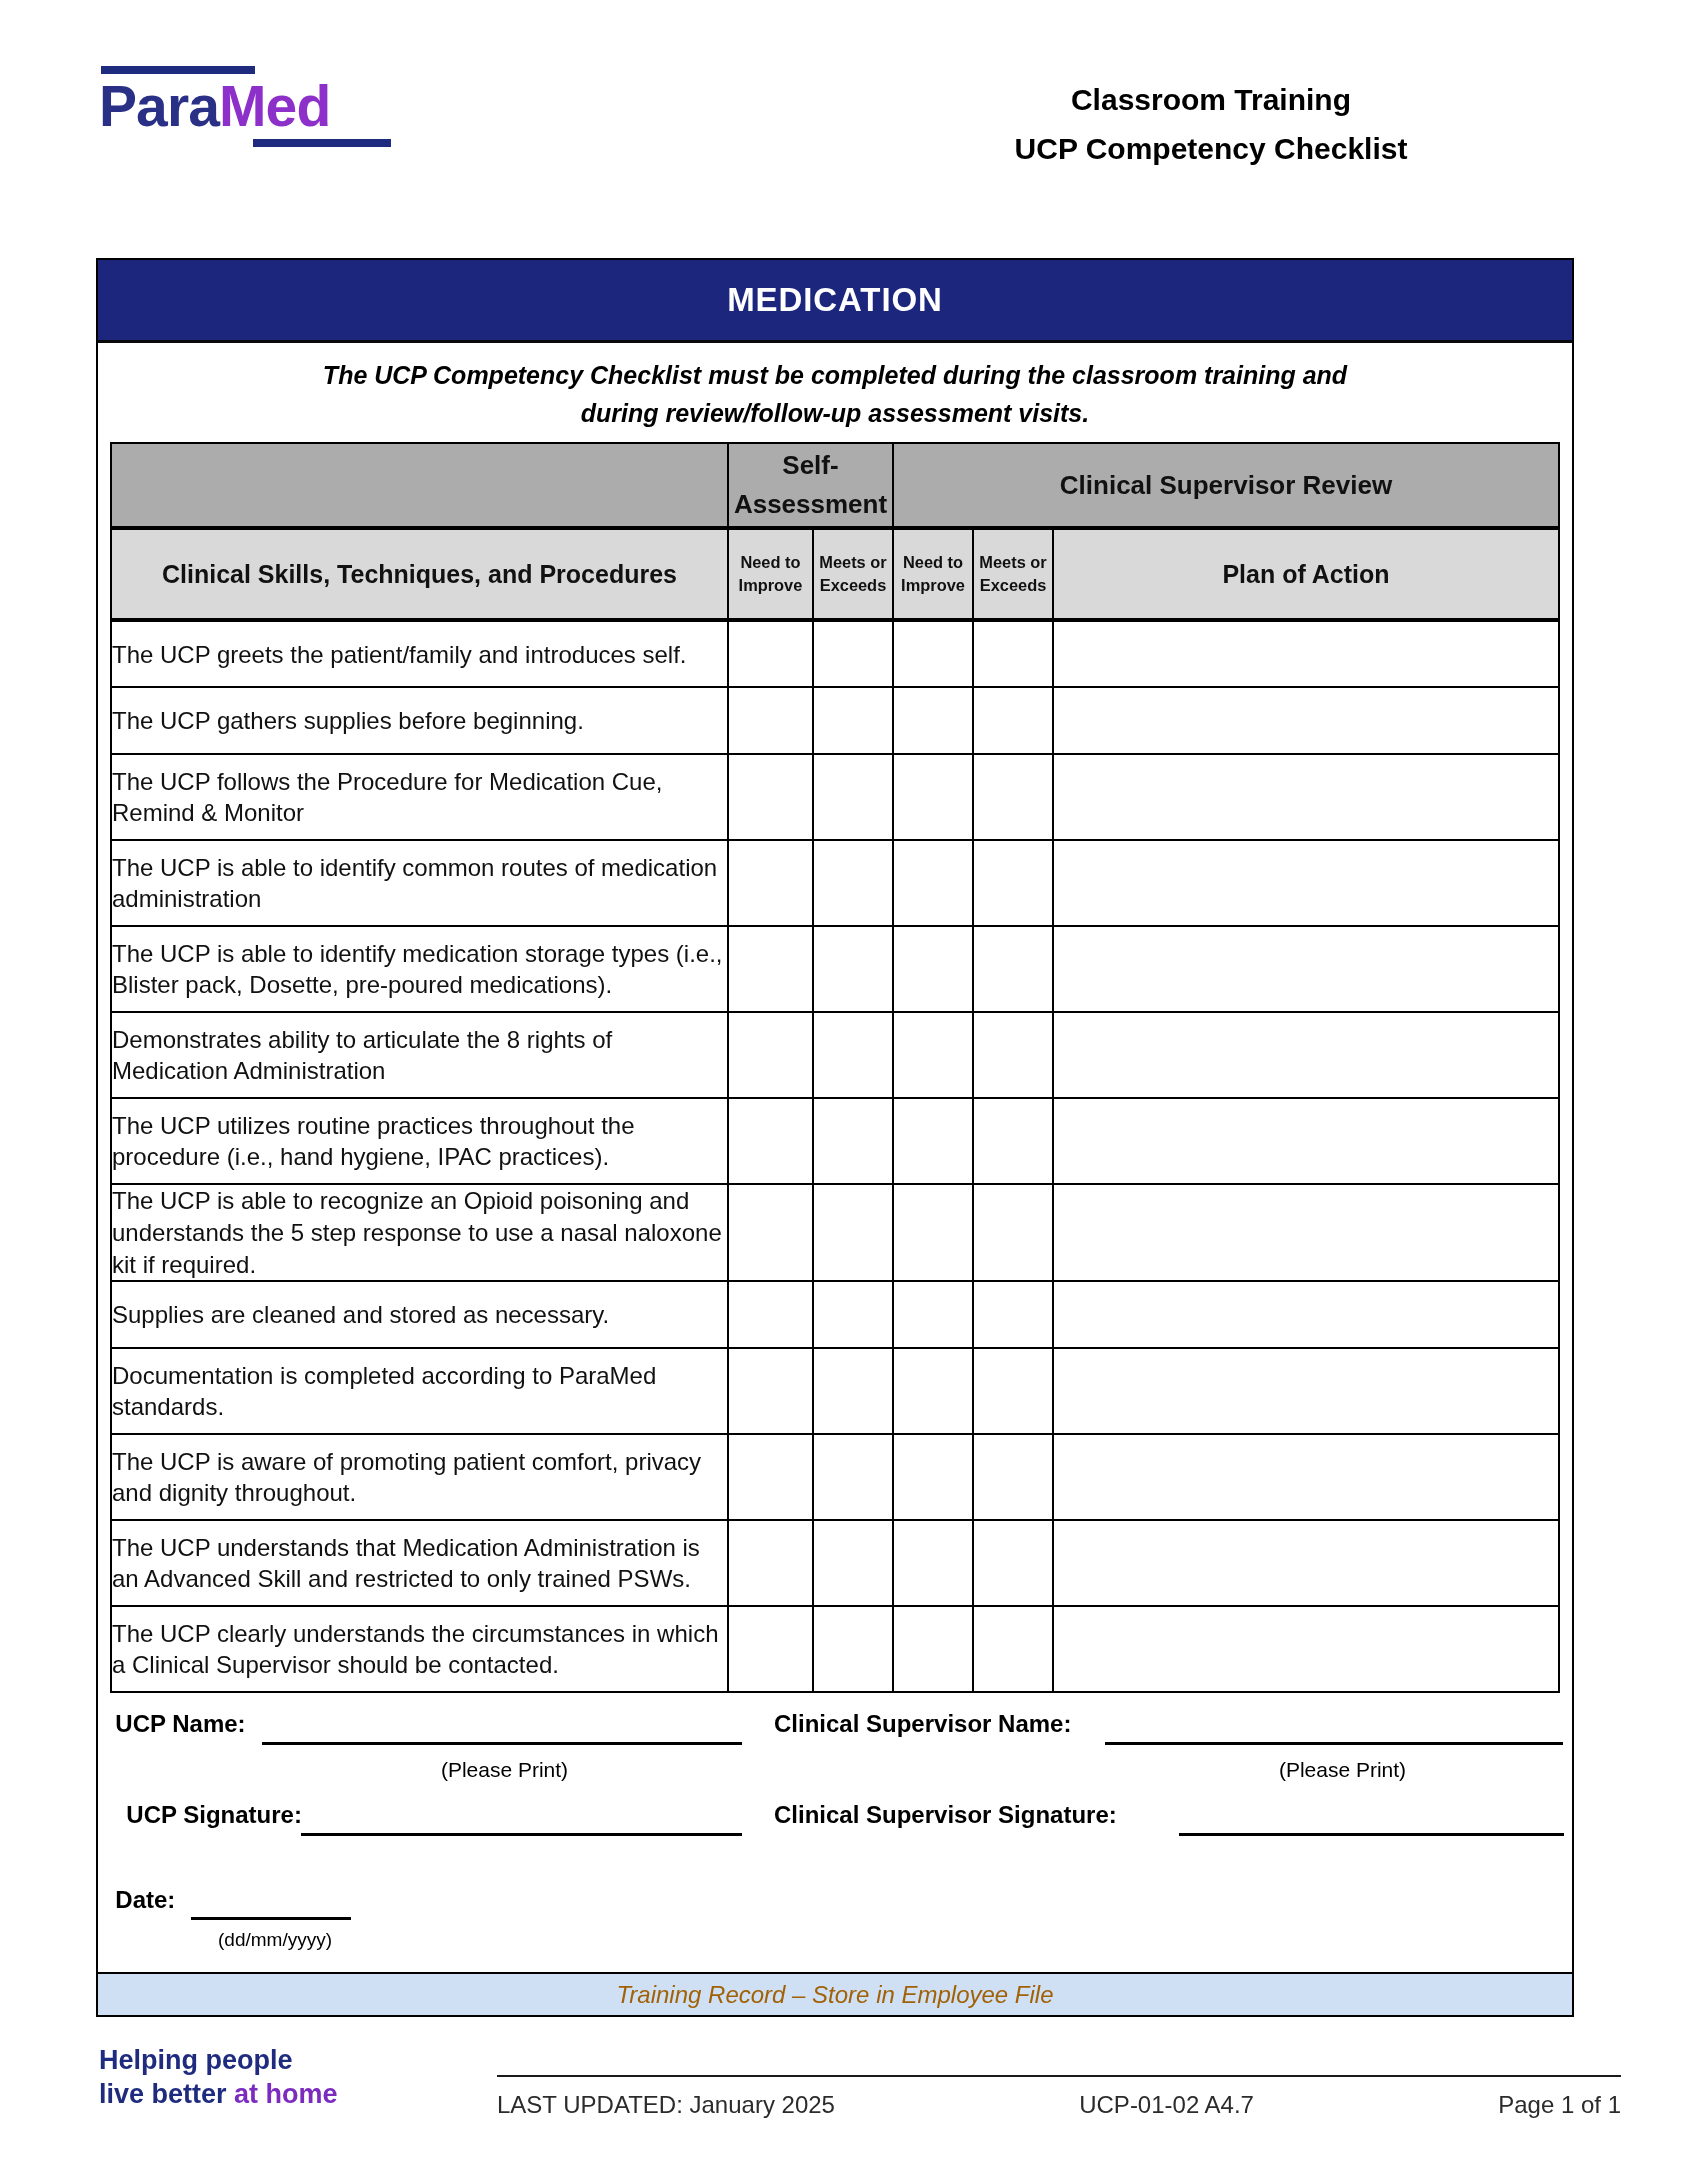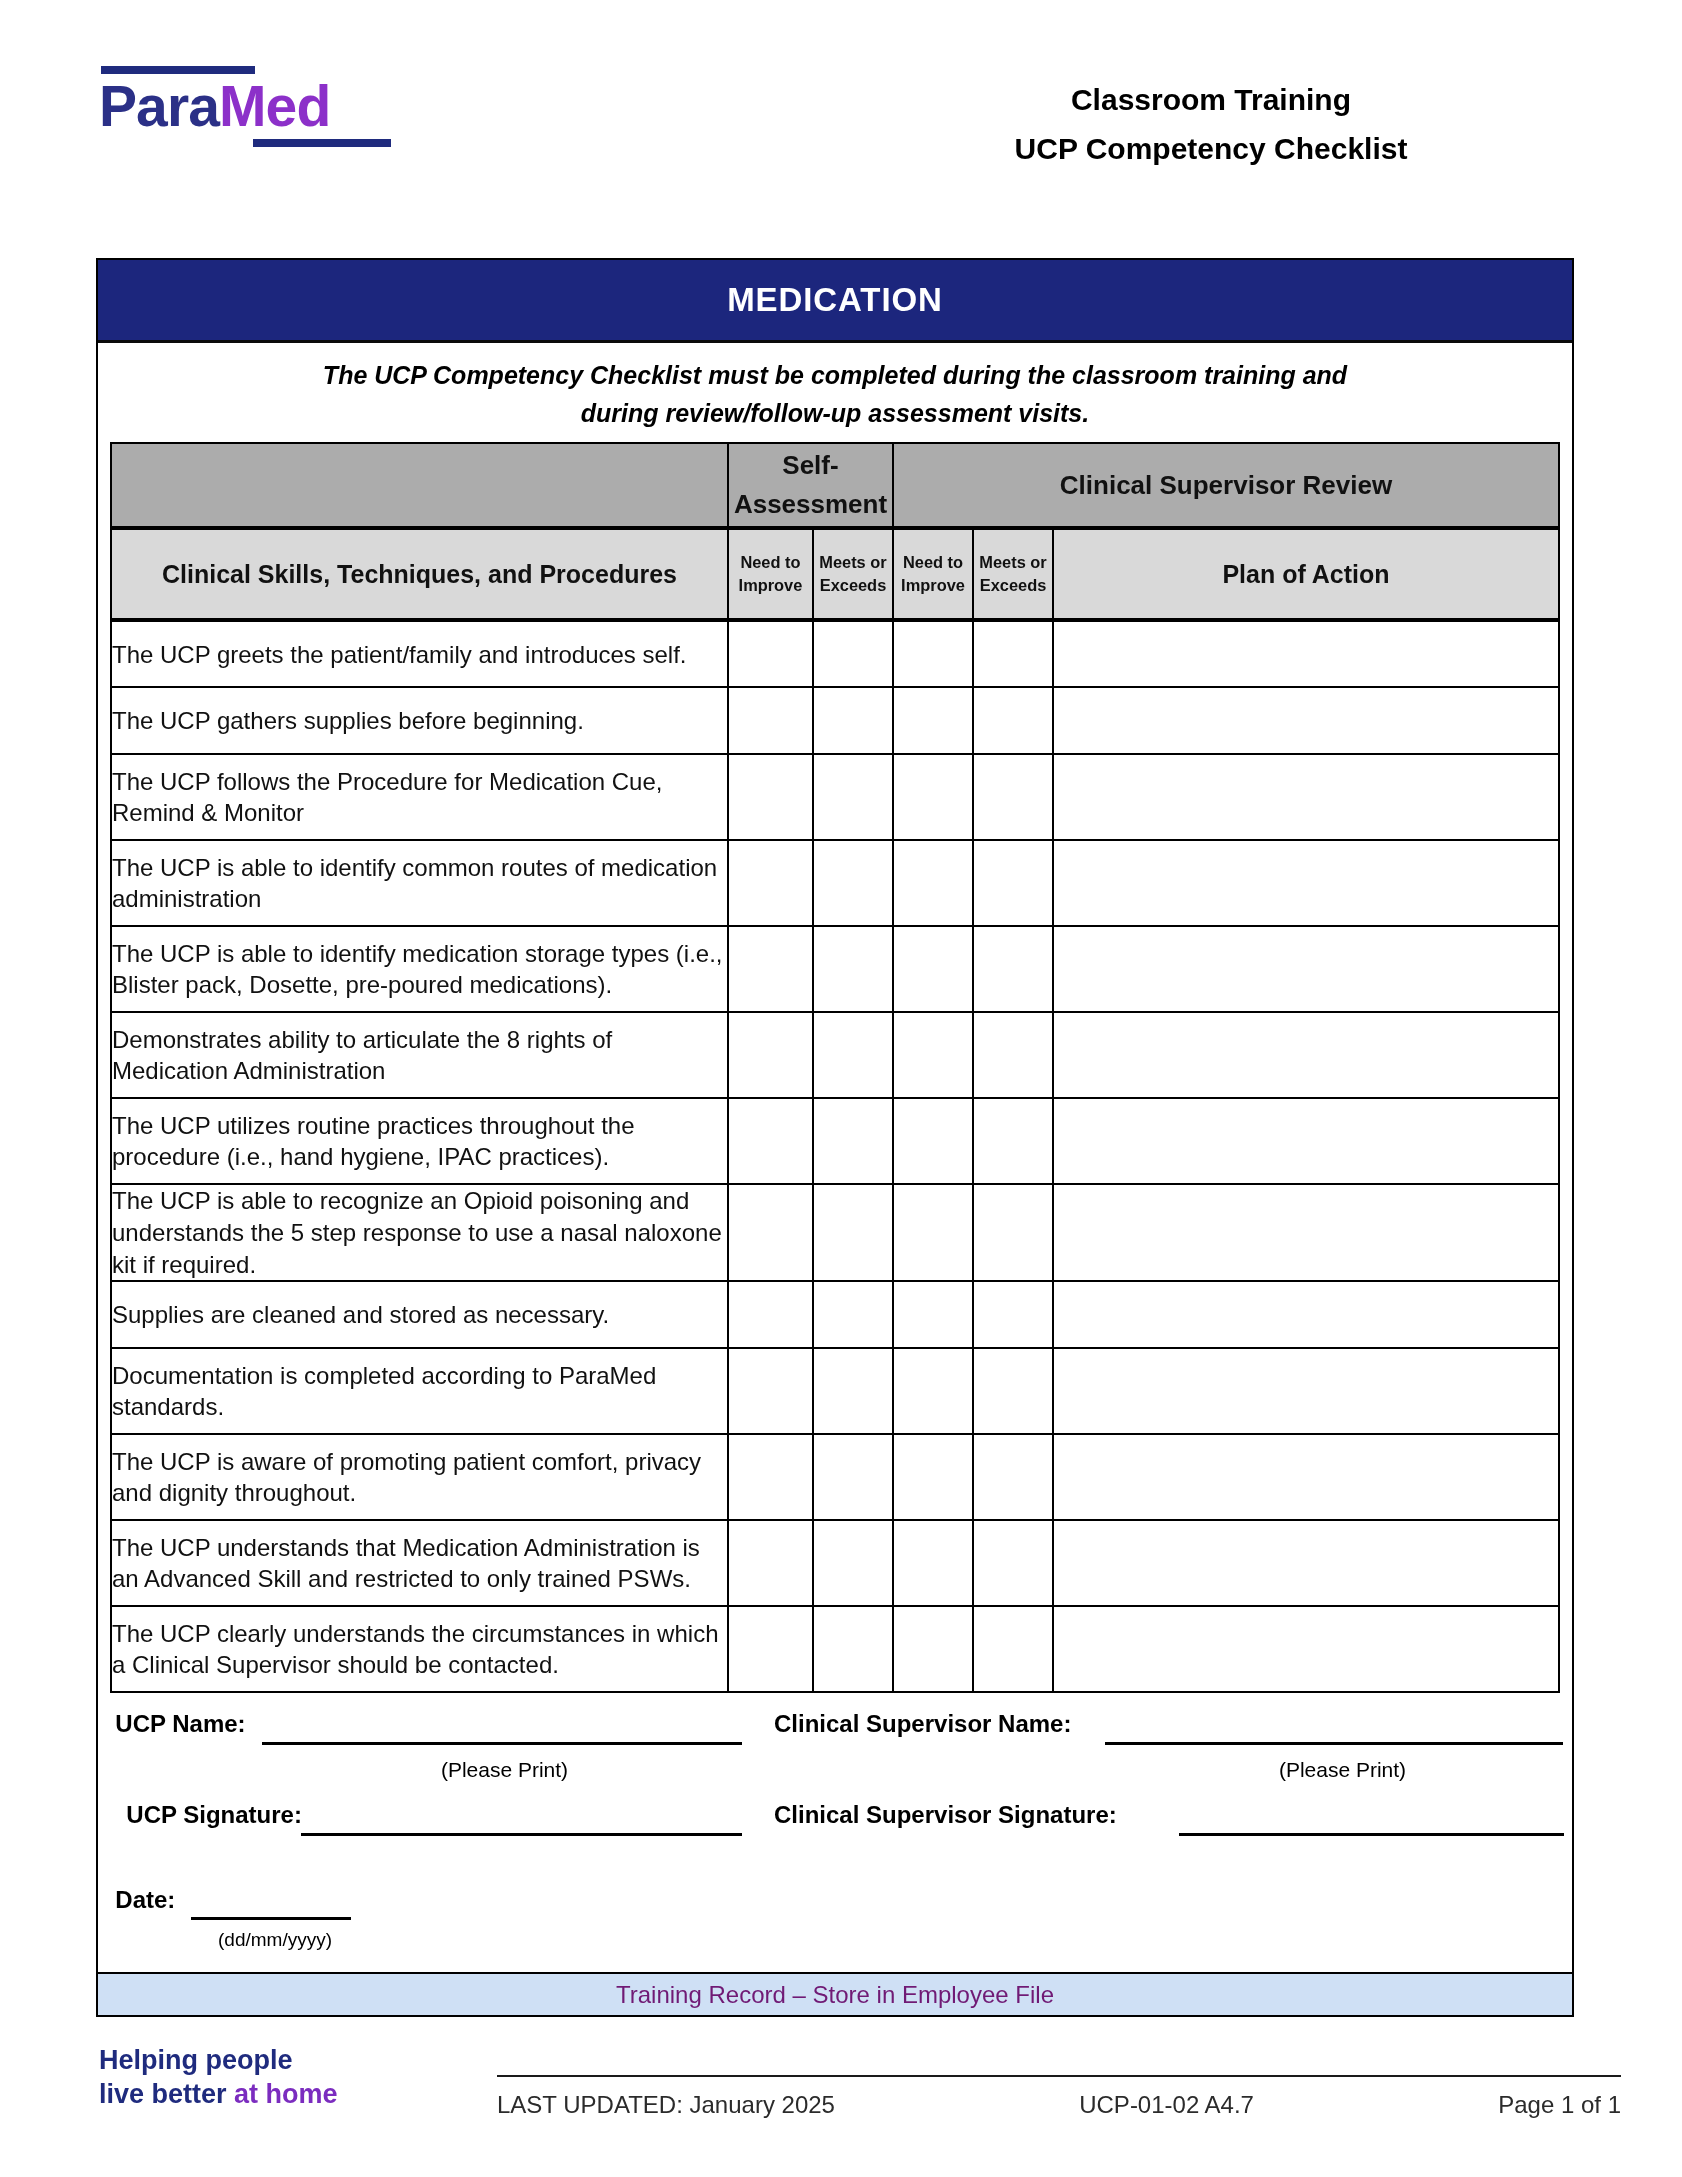--- a/index.html
+++ b/index.html
@@ -40,21 +40,21 @@
   tr.h1{height:67px;}
   tr.h2{height:86px;}
   tr.h3{height:97px;}
   
   .sig-label{position:absolute;font-size:24px;font-weight:bold;color:#000;white-space:nowrap;}
   .sig-line{position:absolute;height:29px;border-bottom:3.5px solid #000;}
   .sig-note{position:absolute;font-size:21px;color:#000;text-align:center;}
   
   .footer-bar{position:absolute;left:0;right:0;bottom:0;height:41px;background:#cfe0f5;
     border-top:2.6px solid #000;display:flex;align-items:center;justify-content:center;
-    font-size:24px;color:#701a75;}
+    font-size:24px;font-style:italic;color:#a16207;}
   
   .tagline{position:absolute;left:99px;top:2044px;font-size:27px;font-weight:bold;line-height:1.25;}
   .tagline .navy{color:#1f2b7e;}
   .tagline .purple{color:#7b2cbf;}
   .footer-rule{position:absolute;left:497px;top:2075px;width:1124px;border-top:2.6px solid #1a1a1a;}
   .footer-meta{position:absolute;left:497px;top:2091px;width:1124px;display:flex;
     justify-content:space-between;font-size:24px;color:#2b2b2b;}
 </style>
 </head>
 <body>

